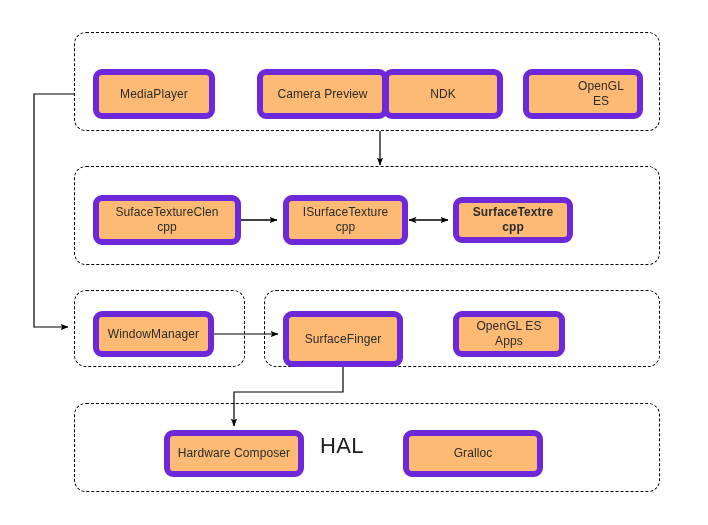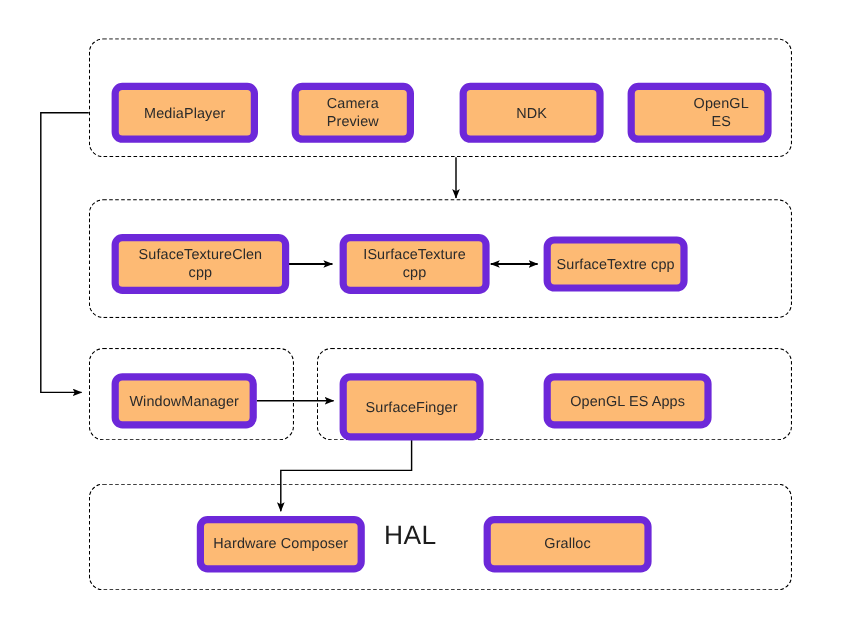--- a/index.html
+++ b/index.html
@@ -104,21 +104,21 @@
       <path d="M343,358 L343,392 L234,392 L234,426" stroke="#000000" stroke-width="1.2" fill="none" marker-end="url(#arrowhead)"></path>
     </g>
   </svg>
 
   <div class="group" style="left:74px; top:32px; width:586px; height:99px;"></div>
 
   <div class="node" style="left:93px; top:69px; width:122px; height:50px;">
     <span>MediaPlayer</span>
   </div>
 
-  <div class="node" style="left:243px; top:69px; width:102px; height:50px;">
+  <div class="node" style="left:257px; top:69px; width:131px; height:50px;">
     <span>Camera Preview</span>
   </div>
 
   <div class="node" style="left:383px; top:69px; width:120px; height:50px;text-align:right;">
     <span>NDK</span>
   </div>
 
   <div class="node" style="left:523px; top:69px; width:120px; height:50px;padding-left:36px;">
     <span>OpenGL ES</span>
   </div>
@@ -128,37 +128,37 @@
   <div class="node" style="left:93px; top:195px; width:148px; height:50px;">
     <span>SufaceTextureClen
 cpp</span>
   </div>
 
   <div class="node" style="left:283px; top:195px; width:125px; height:50px;">
     <span>ISurfaceTexture
 cpp</span>
   </div>
 
-  <div class="node" style="left:453px; top:197px; width:120px; height:46px;">
+  <div class="node" style="left:453px; top:197px; width:120px; height:46px;font-weight:bold;">
     <span>SurfaceTextre cpp</span>
   </div>
 
   <div class="group" style="left:74px; top:290px; width:171px; height:77px;"></div>
 
   <div class="node" style="left:93px; top:311px; width:121px; height:46px;">
     <span>WindowManager</span>
   </div>
 
   <div class="group" style="left:264px; top:290px; width:396px; height:77px;"></div>
 
   <div class="node" style="left:283px; top:311px; width:120px; height:56px;">
     <span>SurfaceFinger</span>
   </div>
 
-  <div class="node" style="left:453px; top:311px; width:140px; height:46px;">
+  <div class="node" style="left:453px; top:311px; width:112px; height:46px;">
     <span>OpenGL ES Apps</span>
   </div>
 
   <div class="group" style="left:74px; top:403px; width:586px; height:89px;"></div>
 
   <div class="node" style="left:164px; top:430px; width:140px; height:47px;">
     <span>Hardware Composer</span>
   </div>
 
   <div class="hal-label" style="left:320px; top:436px;">HAL</div>

